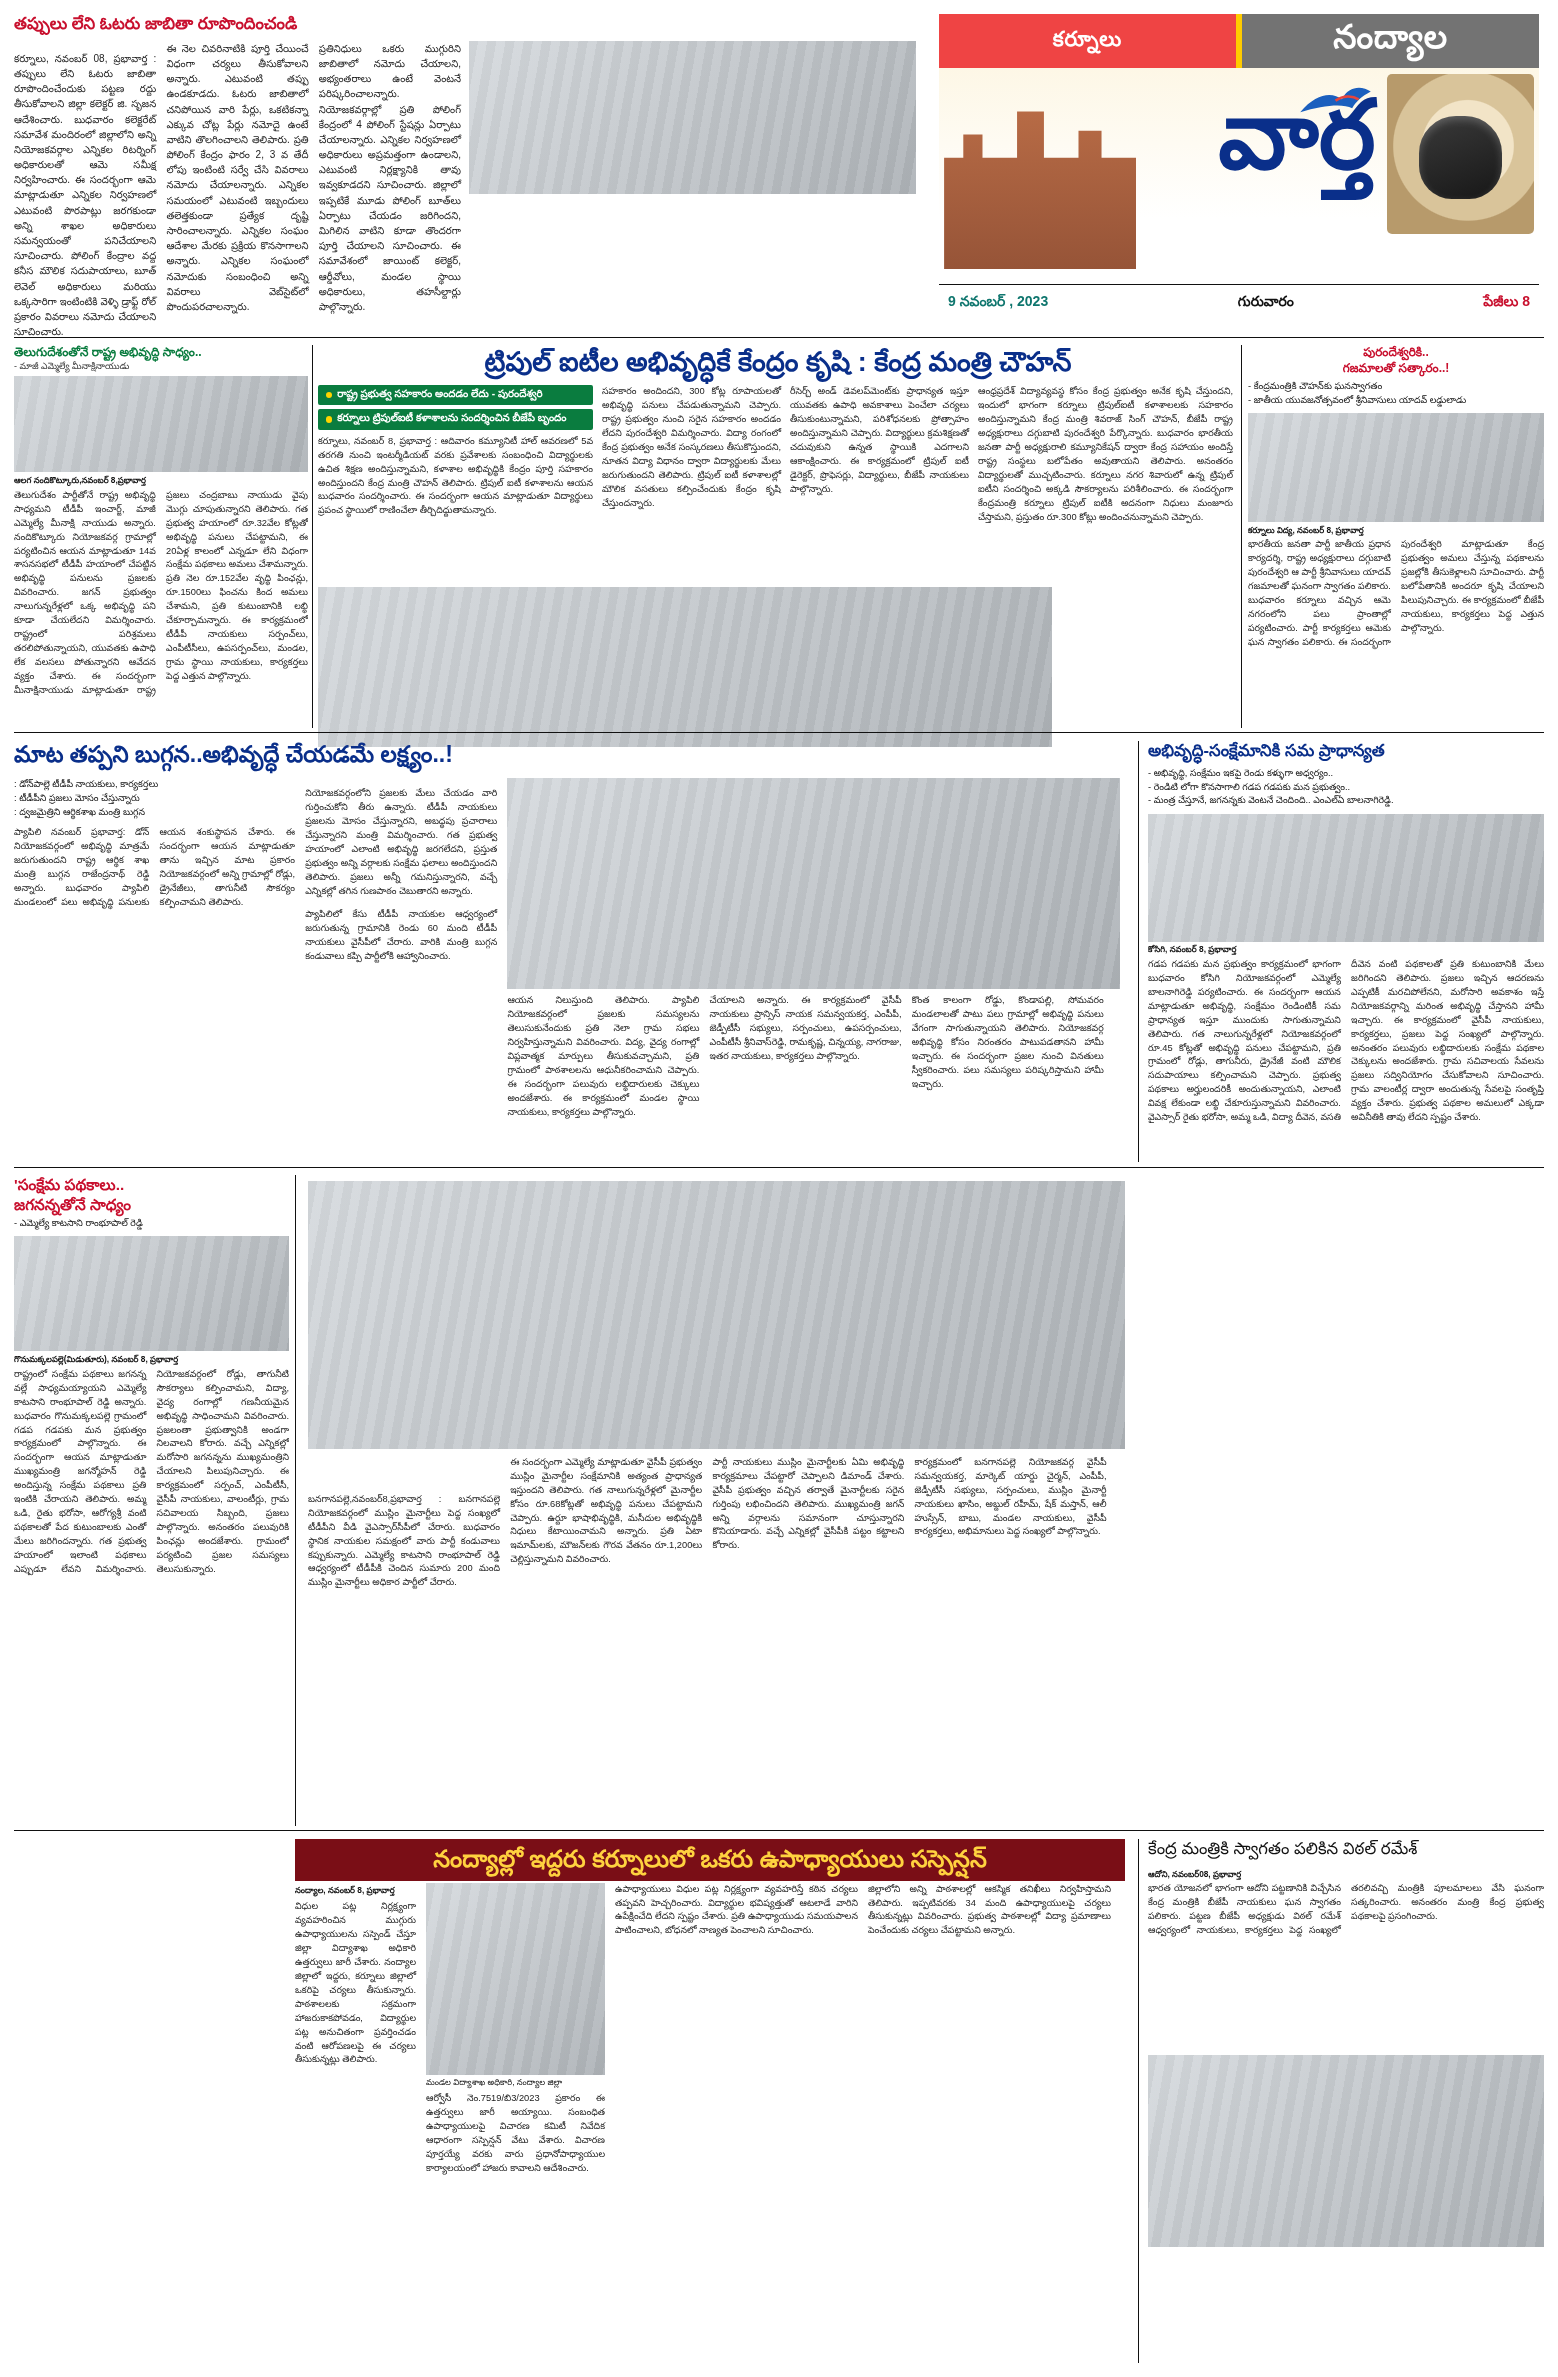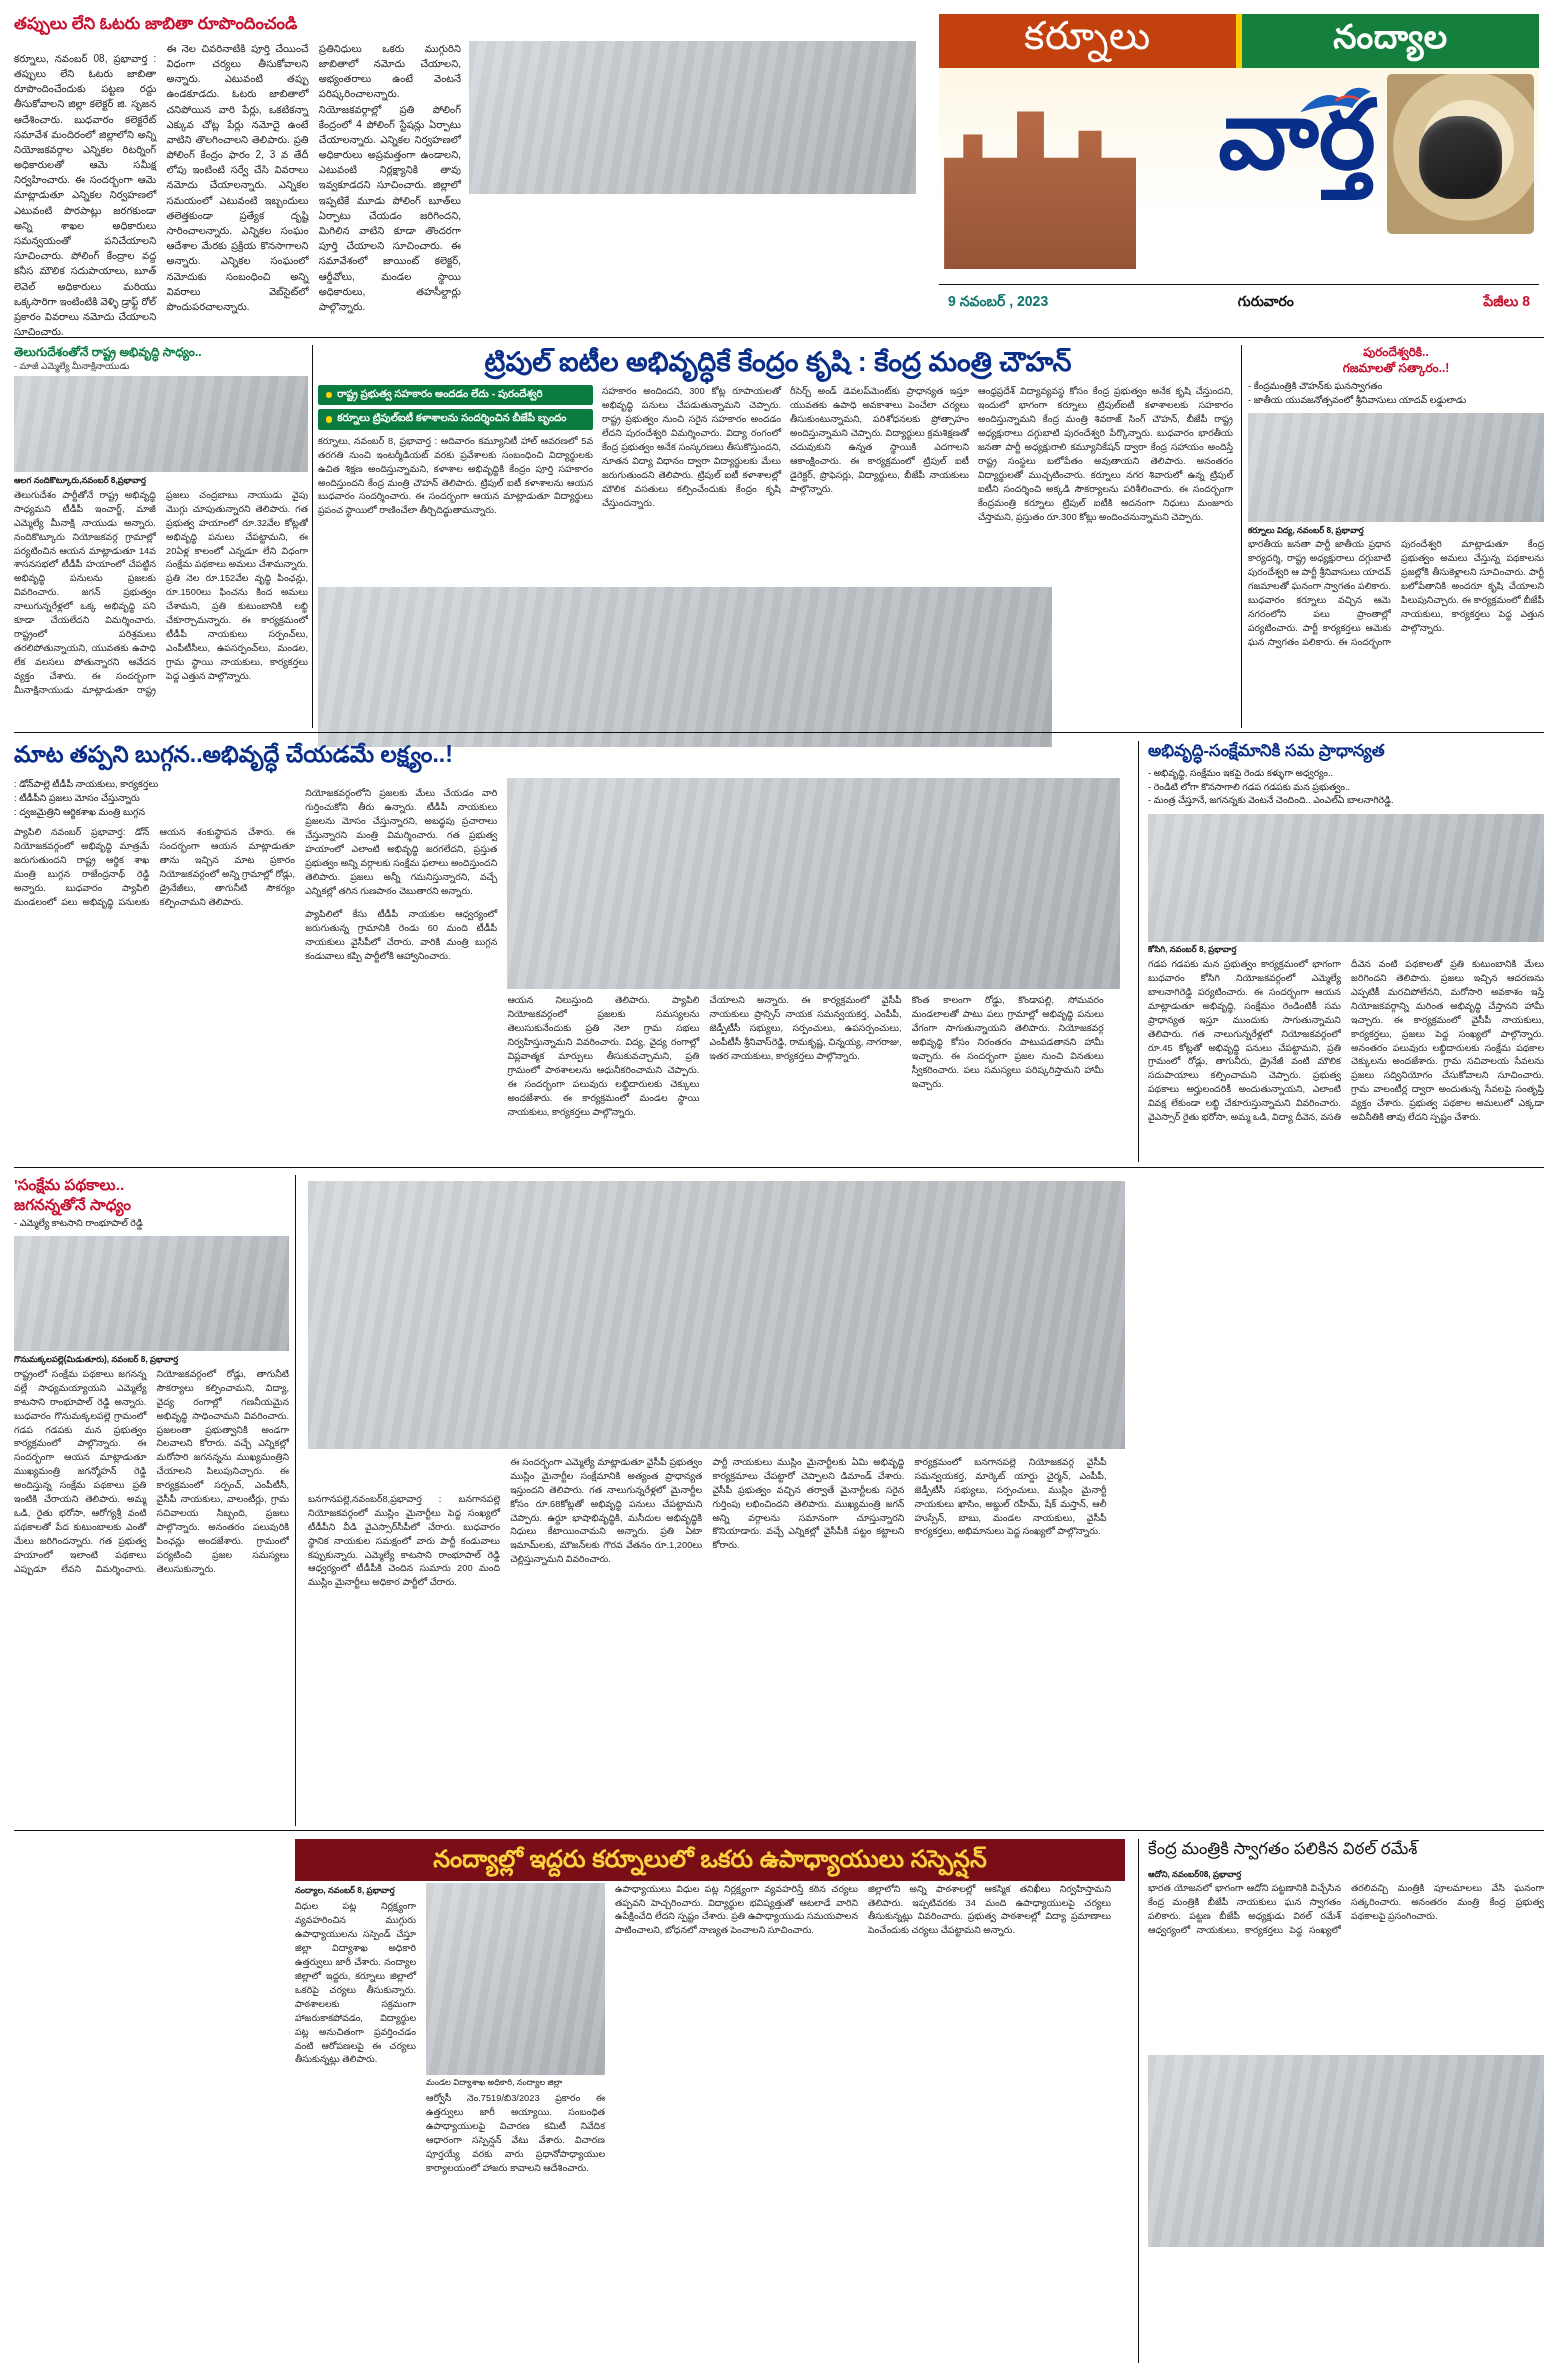--- a/index.html
+++ b/index.html
@@ -45,27 +45,27 @@
     color: #111;
     padding-top: 2.6px;
   }
 
   
   .masthead {
     position:absolute; left: 939px; top: 14px; width: 600px; height: 319px;
   }
   .mh-top { display:flex; height: 54px; }
   .mh-red {
-    flex: 1; background: #c2410c; color:#fff;
+    flex: 1; background: #ef4444; color:#fff;
     display:flex; align-items:center; justify-content:center;
-    font-size: 39px; font-weight: 400; letter-spacing: 0.6px;
+    font-size: 21px; font-weight: 700; letter-spacing: 0.6px;
   }
   .mh-sep { width: 6.4px; background: #ffcb00; }
   .mh-green {
-    flex: 1; background: #15803d; color:#fff;
+    flex: 1; background: #737373; color:#fff;
     display:flex; align-items:center; justify-content:center;
     font-size: 33px; font-weight: 700; letter-spacing: 0.6px;
   }
   .mh-body {
     position:relative; height: 217px; border-bottom: 1.9px solid #111;
     background: linear-gradient(180deg,#fdf7e6 0%, #ffffff 70%);
     overflow:hidden;
   }
   .mh-fort {
     position:absolute; left: 5.1px; top: 9px; width: 192px; height: 192px;

